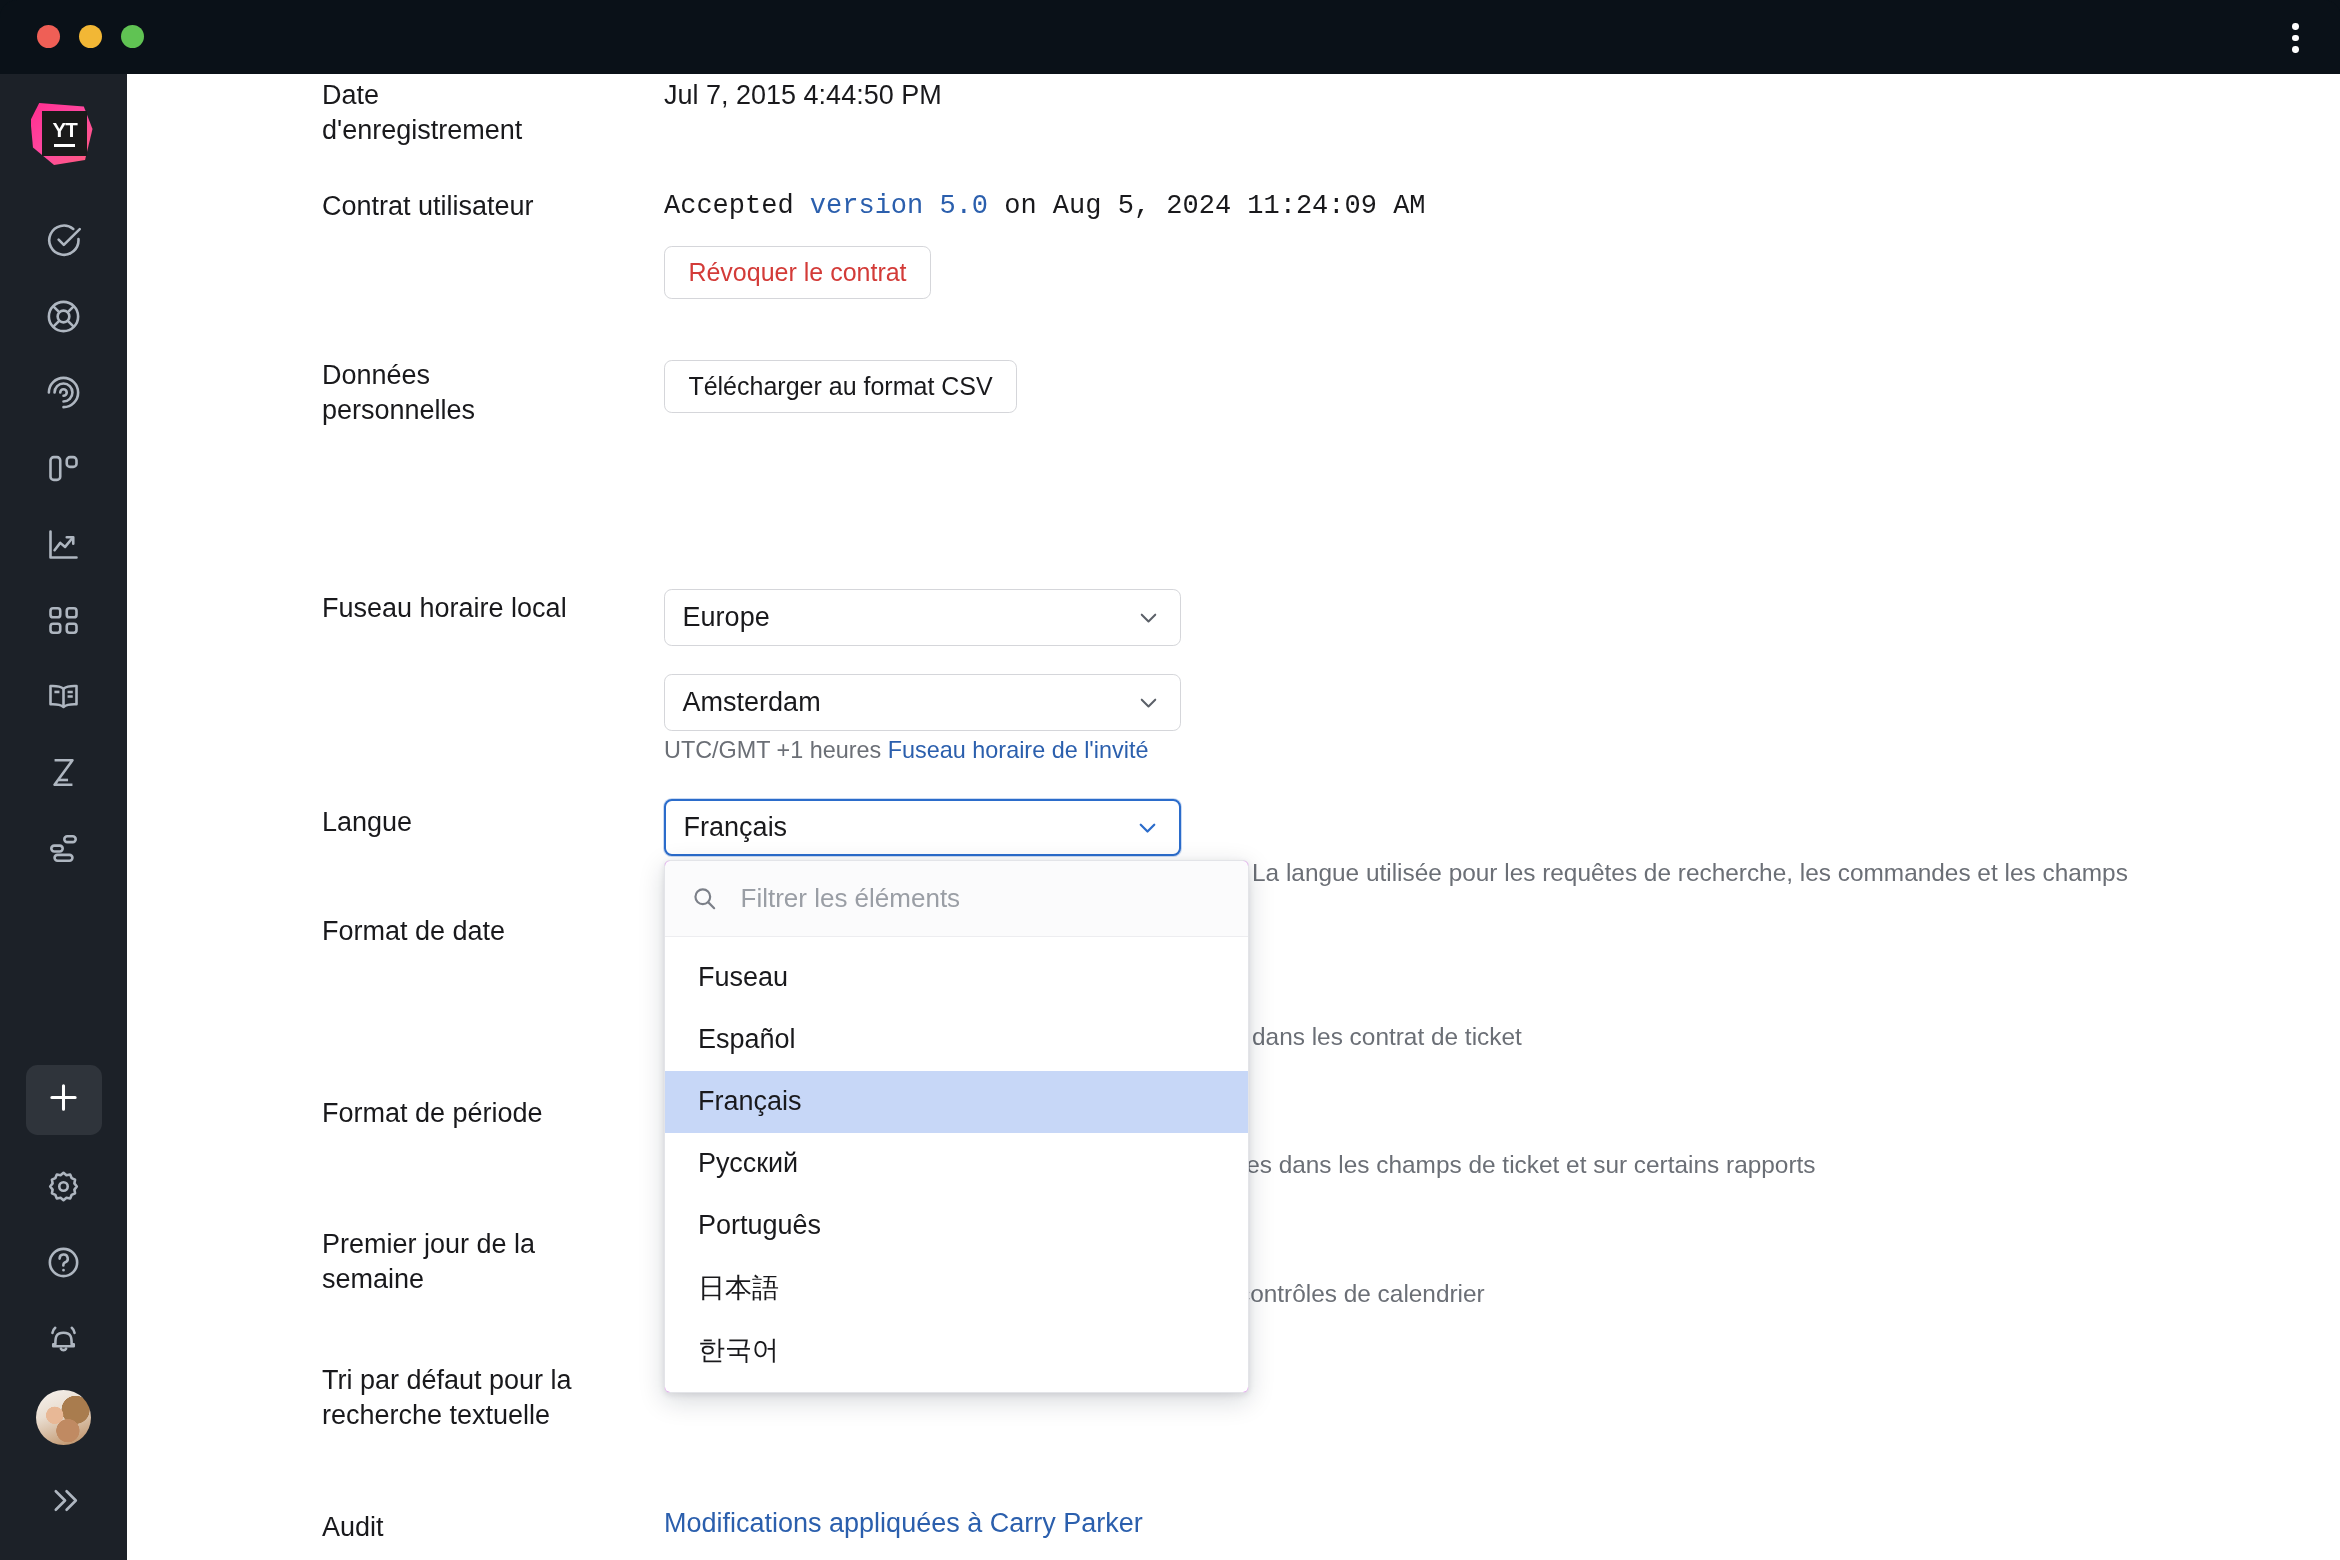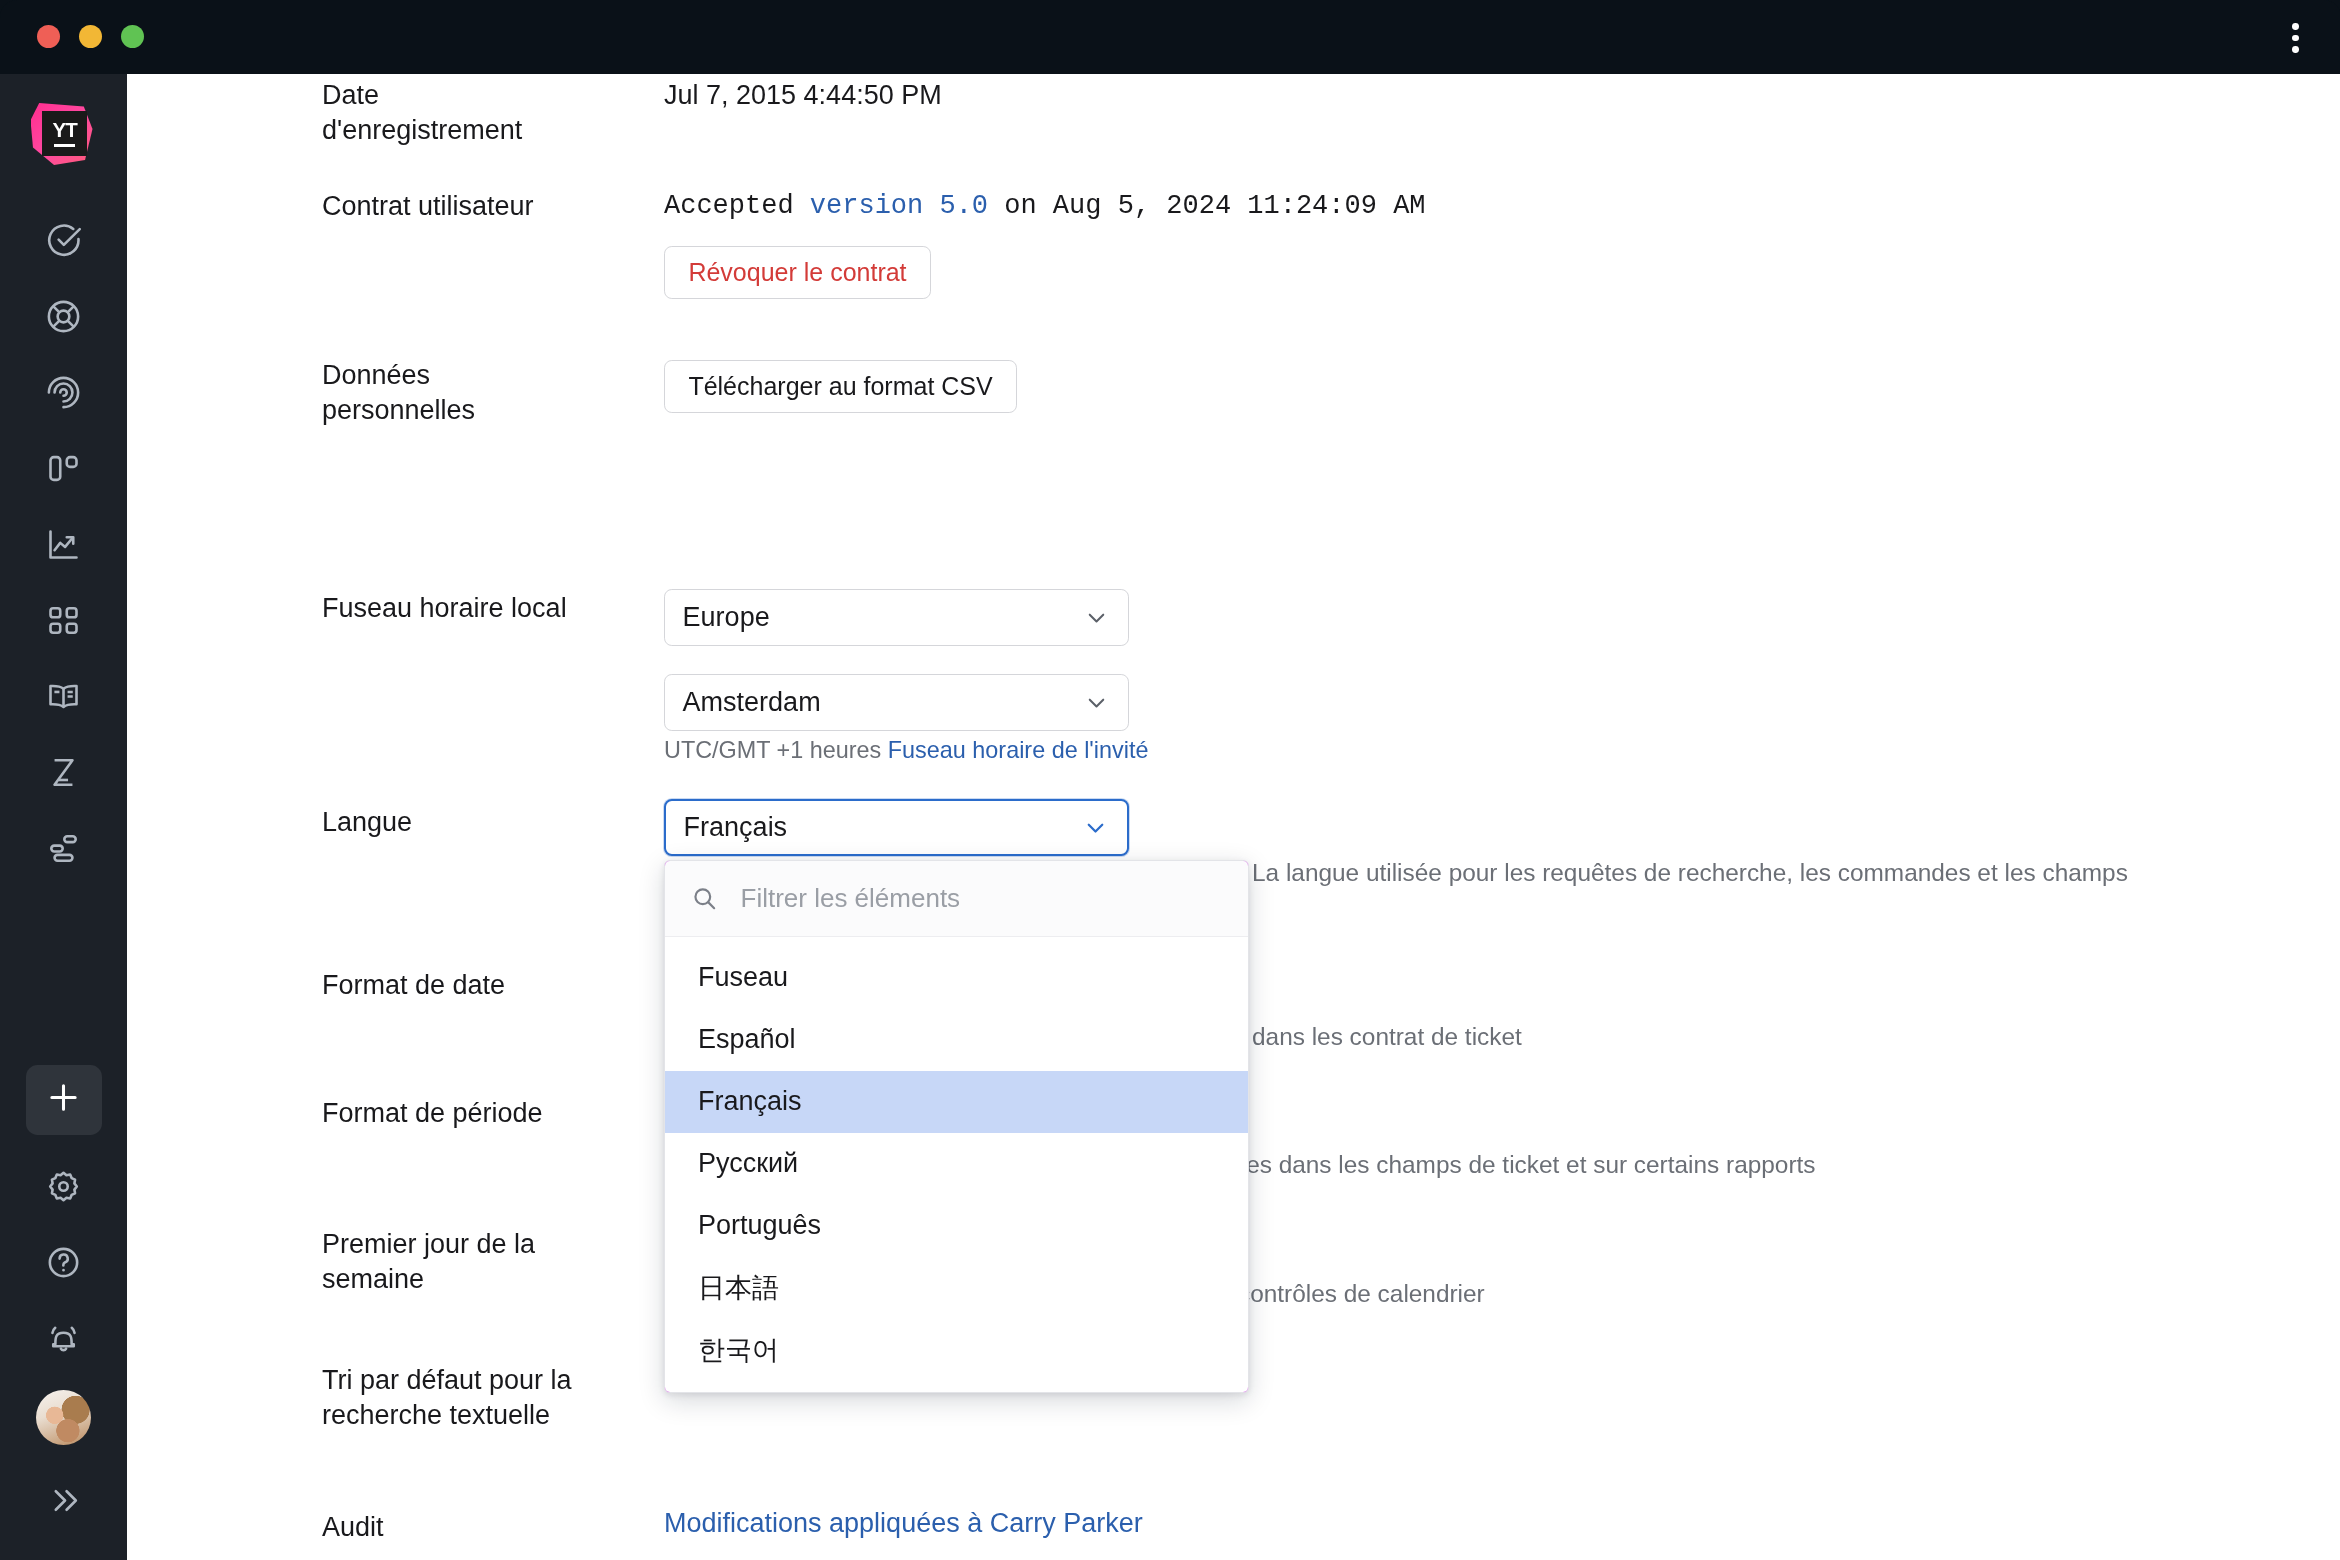--- a/index.html
+++ b/index.html
@@ -173,21 +173,21 @@
     font-size: 25px;
     height: 53px;
     padding: 0 23.4px;
     font-family: "Liberation Sans", sans-serif;
   }
   .btn-danger { color: #d33b38; }
   .btn-plain  { color: #19191c; }
 
   .select {
     position: absolute;
-    width: 465px;
+    width: 517px;
     height: 57px;
     border: 1px solid #d5d6da;
     border-radius: 7.8px;
     background: #fff;
     display: flex;
     align-items: center;
     padding: 0 17.6px 0 17.6px;
     font-size: 27px;
     color: #19191c;
     gap: 12px;
@@ -484,21 +484,21 @@
         <span class="sv">Français</span>
         <span class="chev">
           <svg width="27" height="27" viewBox="0 0 24 24" fill="none" stroke="#2b6ccb" stroke-width="2" stroke-linecap="round" stroke-linejoin="round">
               <path d="M6 9.5l6 6 6-6"></path>
             </svg>
         </span>
       </div>
 
       <div class="desc" style="left:1125px; top:782px;">La langue utilisée pour les requêtes de recherche, les commandes et les champs</div>
 
-      <div class="label" style="top: 894px;">Format de date</div>
+      <div class="label" style="top: 840px;">Format de date</div>
       <div class="desc" style="left:1125px; top:946px;">dans les contrat de ticket</div>
 
       <div class="label" style="top: 1022px;">Format de période</div>
       <div class="desc" style="left:1092px; top:1074px;">odes dans les champs de ticket et sur certains rapports</div>
 
       <div class="label" style="top: 1153px; white-space: pre-line;">Premier jour de la
 semaine</div>
       <div class="desc" style="left:1092px; top:1203px;">s contrôles de calendrier</div>
 
       <div class="label" style="top: 1289px; white-space: pre-line; width: 390px;">Tri par défaut pour la

